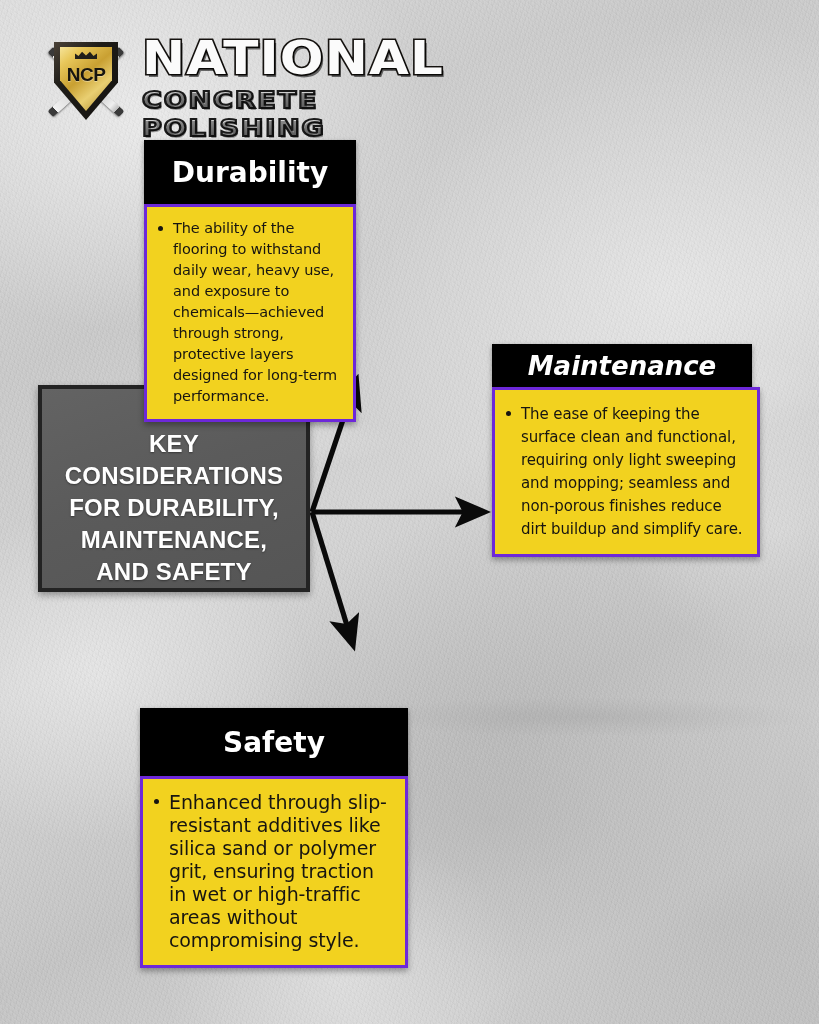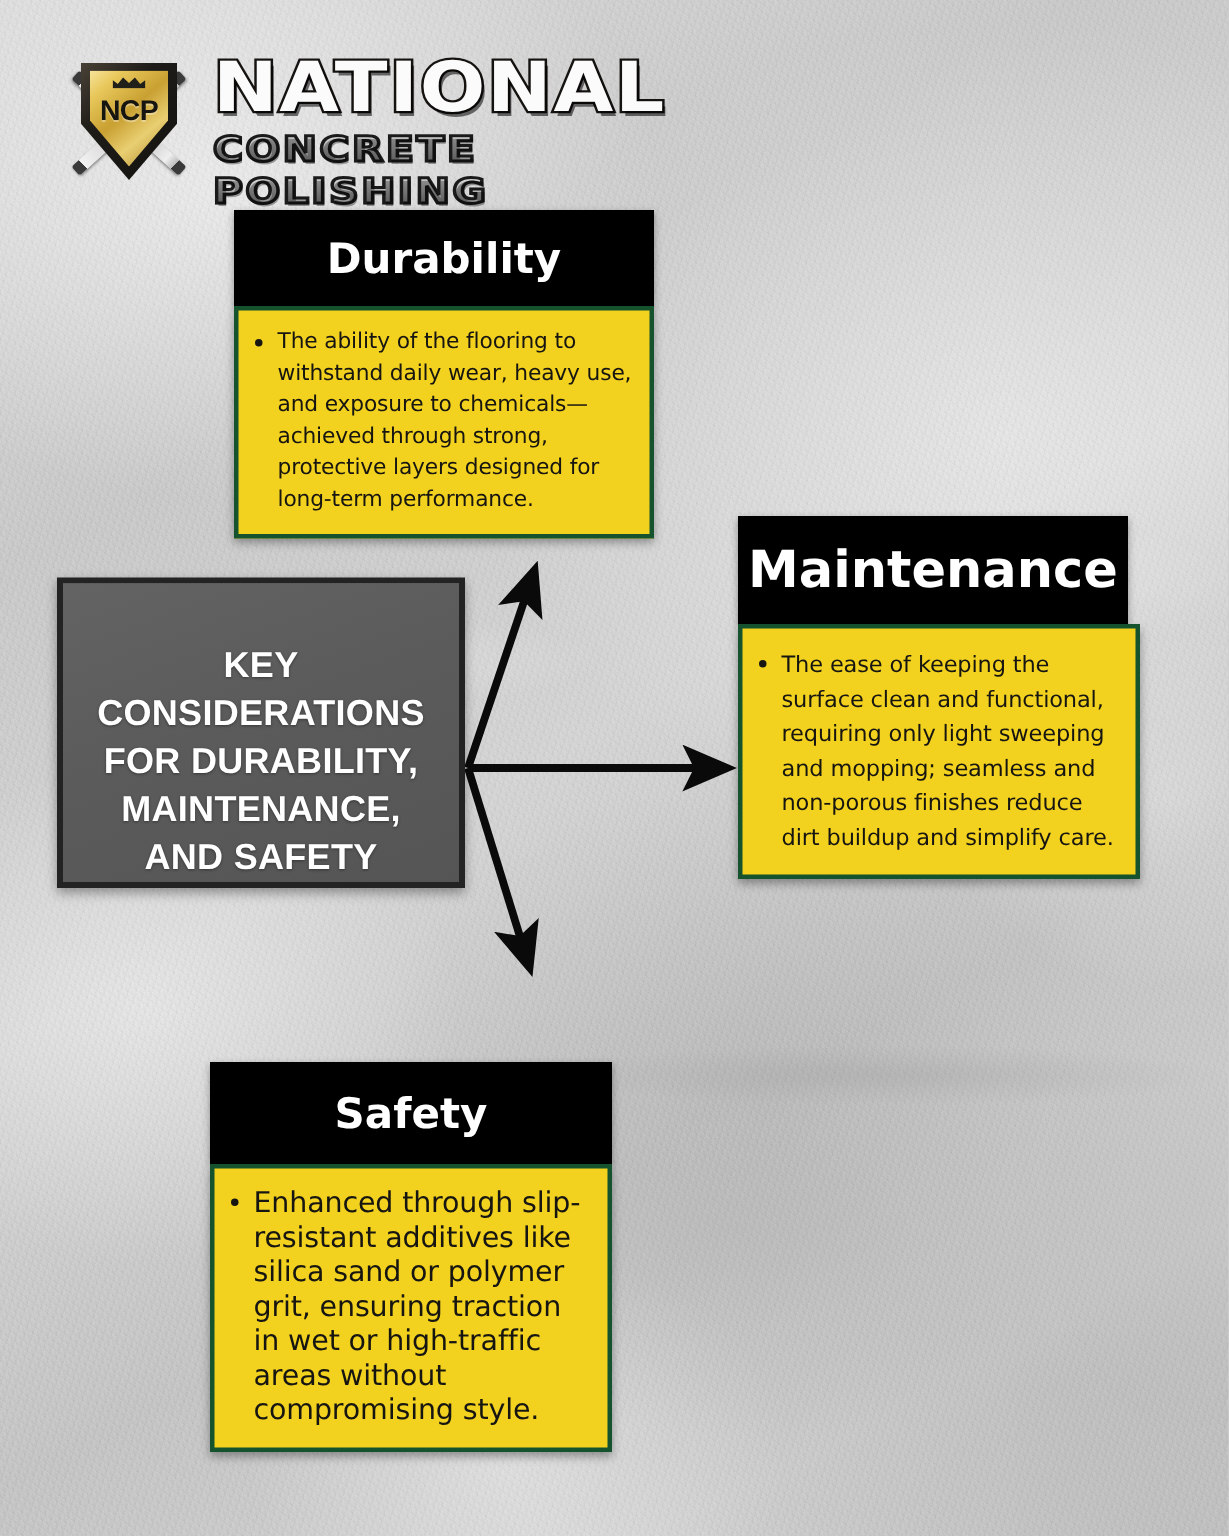--- a/index.html
+++ b/index.html
@@ -177,21 +177,21 @@
     font-family: "DejaVu Sans", sans-serif;
     font-weight: bold;
     text-align: center;
     display: flex;
     align-items: center;
     justify-content: center;
     box-shadow: 0 2px 5px rgba(0,0,0,0.35);
   }
   .card-body {
     background: #f2d21f;
-    border: 3px solid #14532d;
+    border: 3px solid #6d28d9;
     box-shadow: 0 3px 6px rgba(0,0,0,0.35);
   }
   .card-body ul {
     list-style: none;
     padding: 0;
     margin: 0;
   }
   .card-body li {
     position: relative;
     padding-left: 17px;
@@ -204,28 +204,28 @@
     position: absolute;
     left: 2px;
     top: 8px;
     width: 5px;
     height: 5px;
     background: #171511;
     border-radius: 50%;
   }
 
   
-  #card-durability { left: 156px; top: 140px; width: 280px; }
+  #card-durability { left: 144px; top: 140px; width: 212px; }
   #card-durability .card-header { height: 64px; font-size: 28px; }
   #card-durability .card-body { padding: 11px 10px 12px 9px; }
   #card-durability .card-body li { font-size: 14.5px; line-height: 21px; }
 
   
   #card-maintenance { left: 492px; top: 344px; width: 268px; }
-  #card-maintenance .card-header { height: 72px; width: 260px; font-size: 34px; }
+  #card-maintenance .card-header { height: 43px; width: 260px; font-size: 26px; font-style: italic; }
   #card-maintenance .card-body { padding: 13px 10px 13px 9px; }
   #card-maintenance .card-body li { font-size: 15px; line-height: 23px; }
 
   
   #card-safety { left: 140px; top: 708px; width: 268px; }
   #card-safety .card-header { height: 68px; font-size: 28px; }
   #card-safety .card-body { padding: 12px 10px 13px 9px; }
   #card-safety .card-body li { font-size: 19px; line-height: 23px; }
 
   

